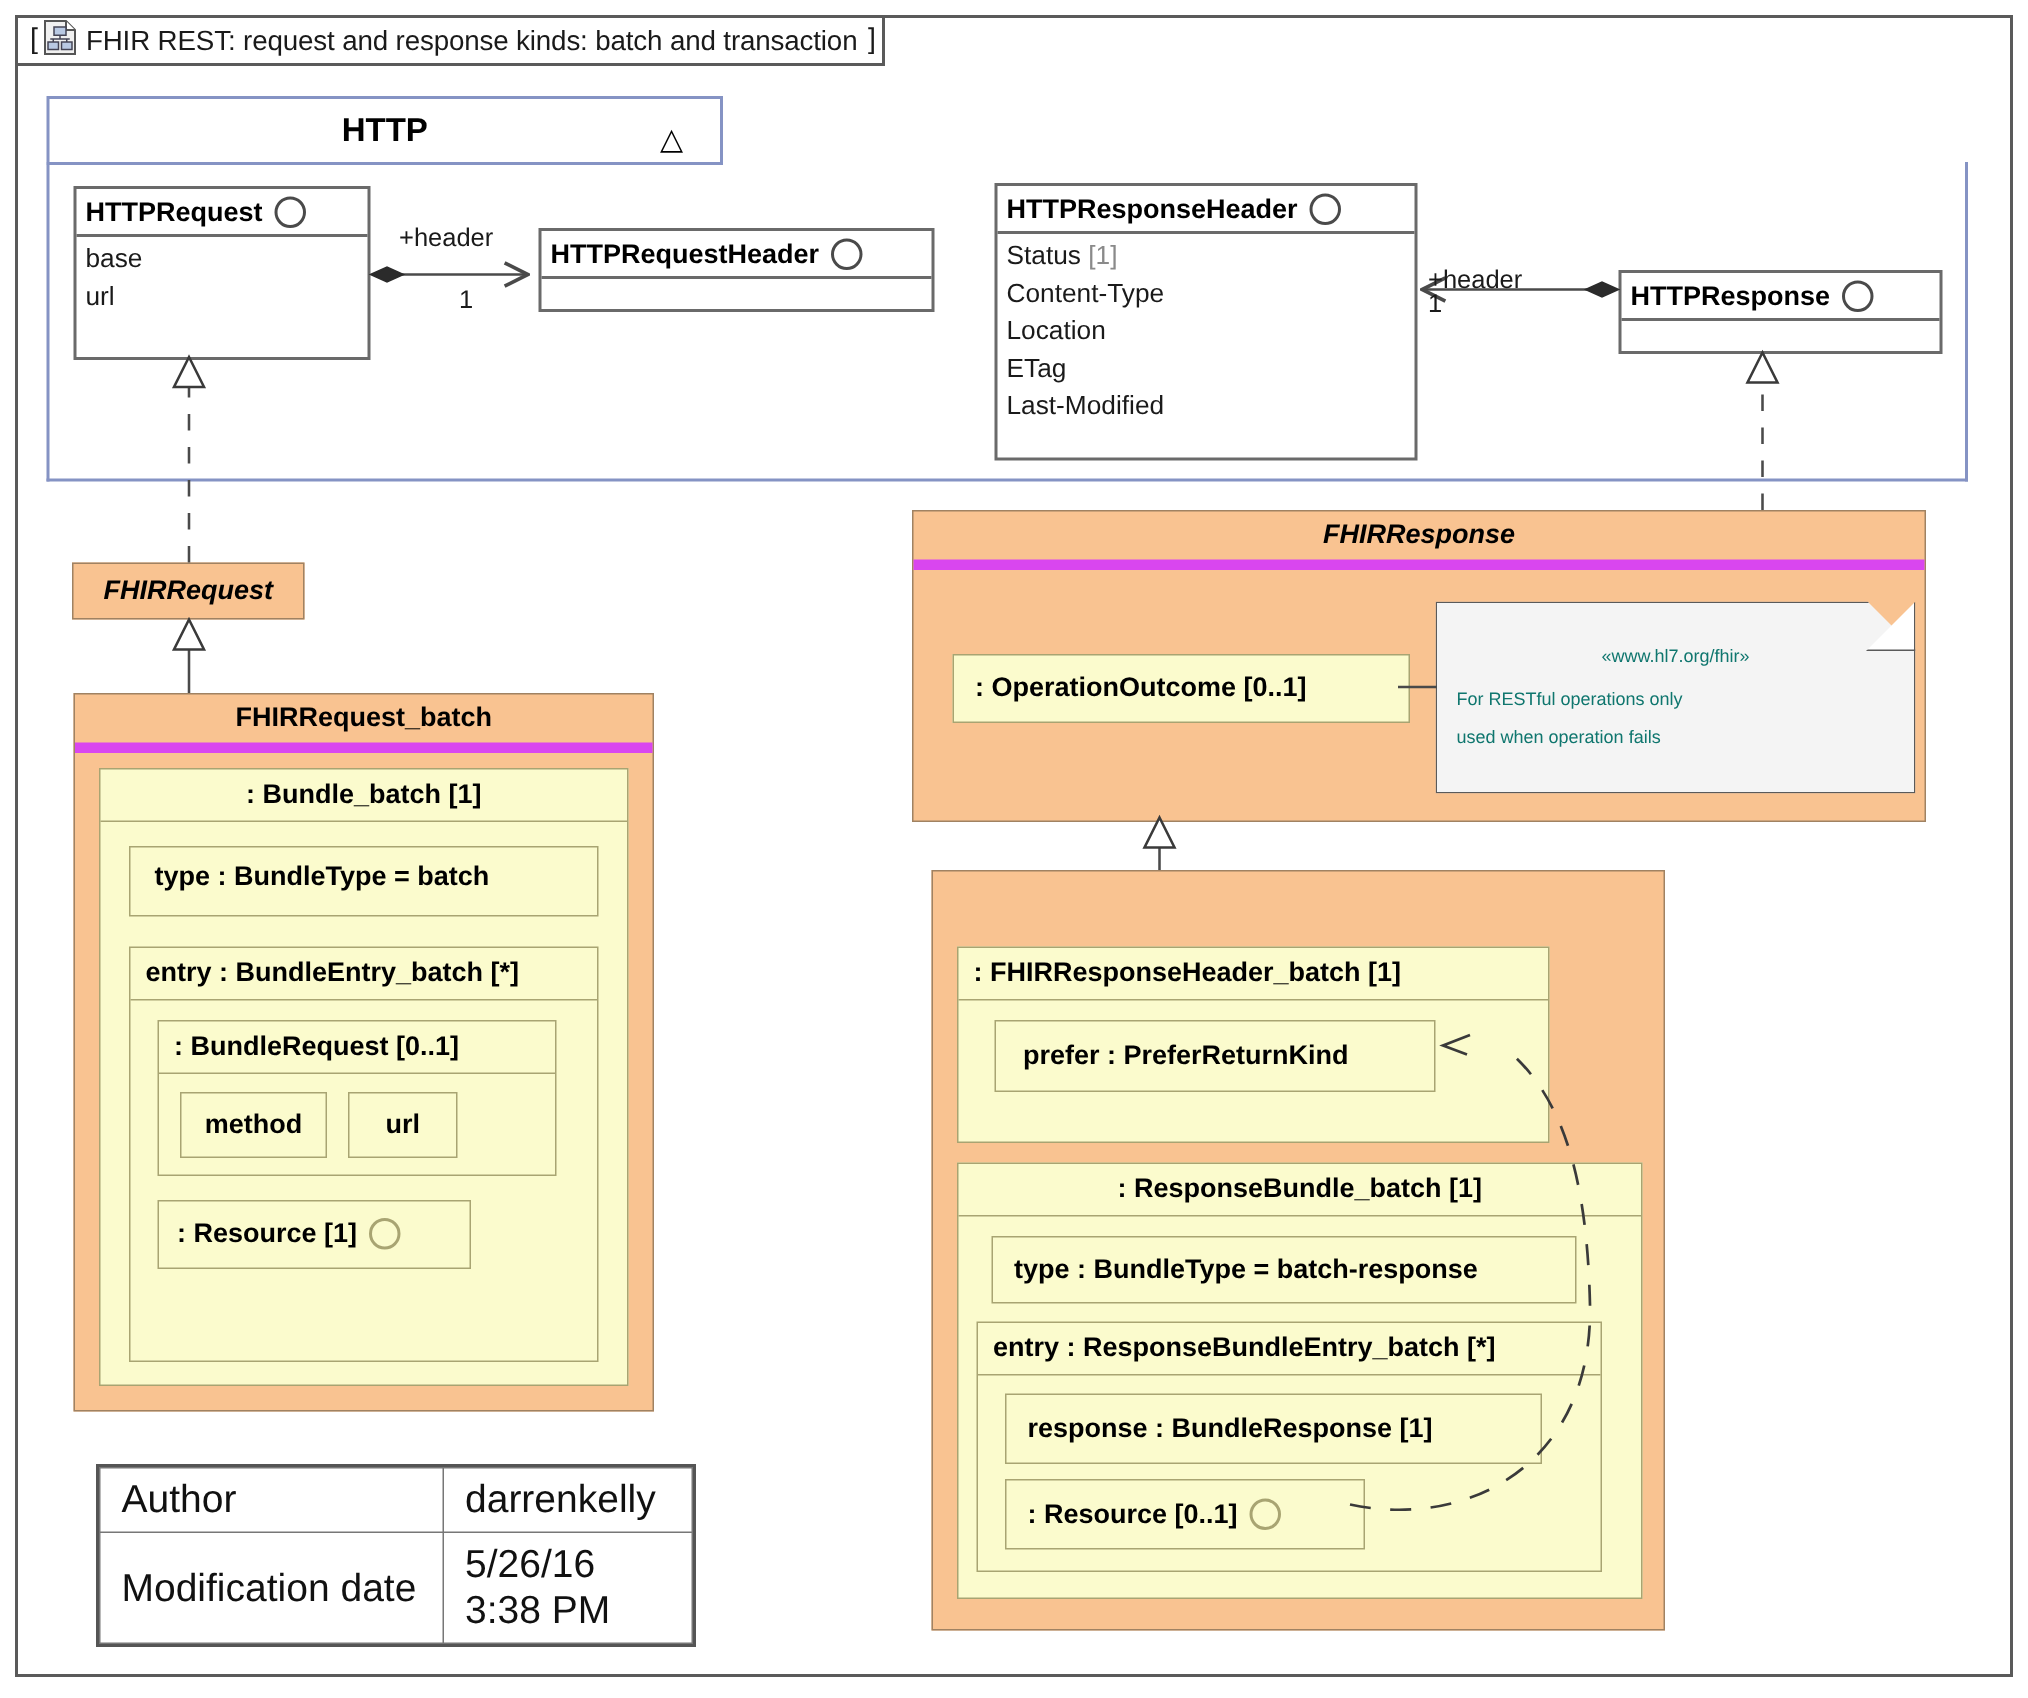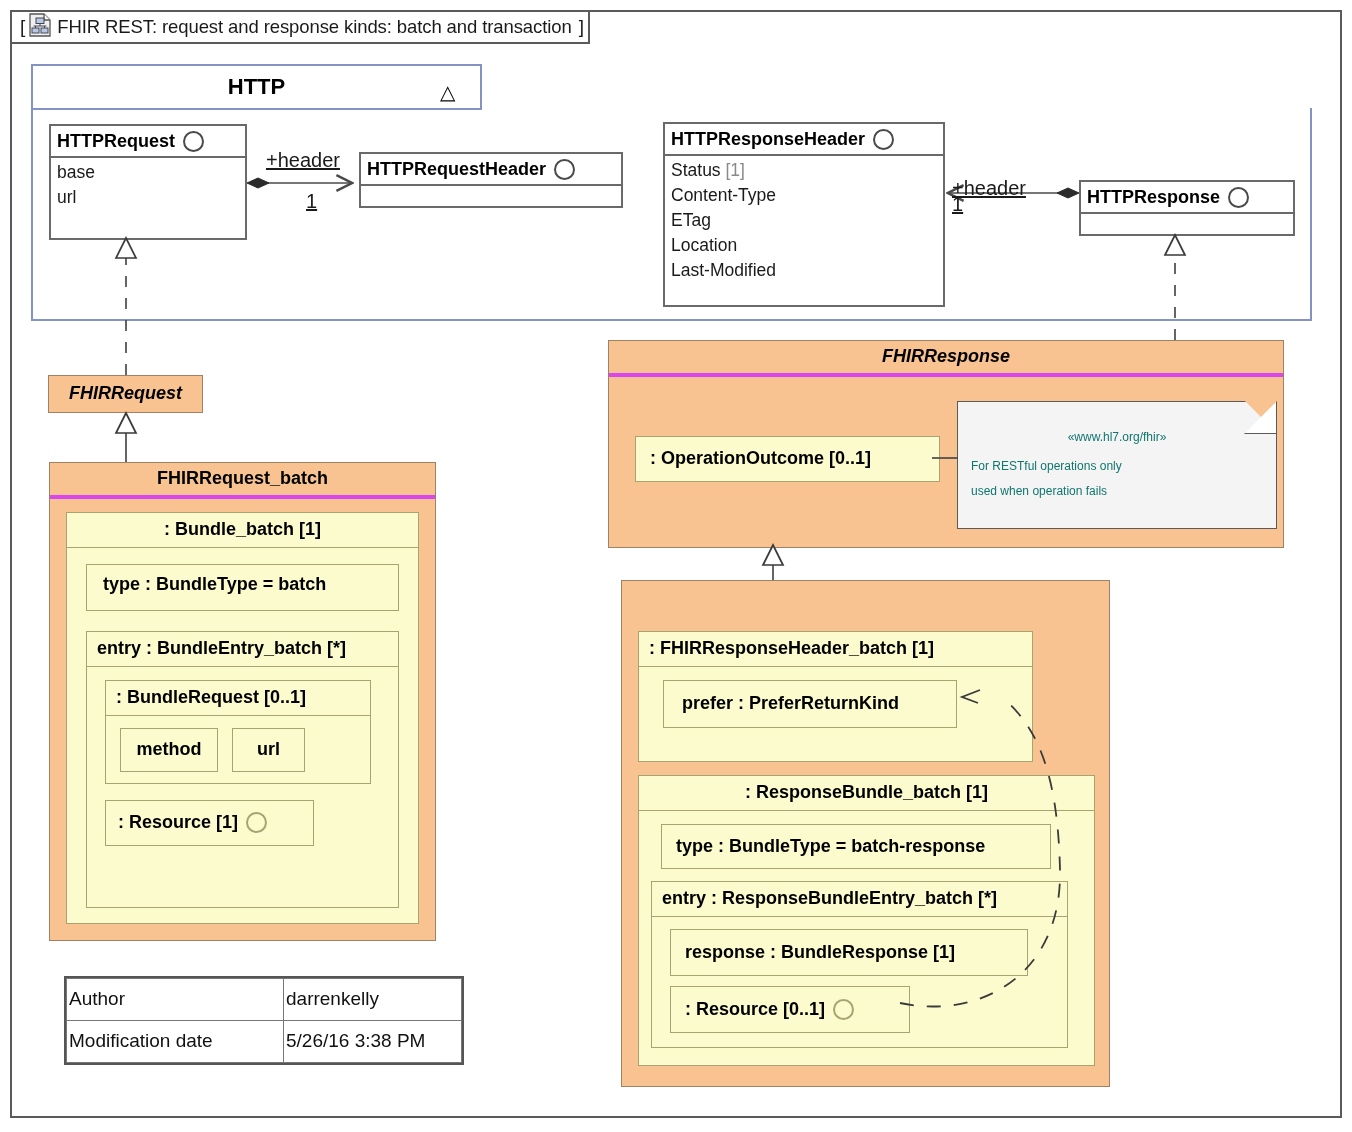--- a/index.html
+++ b/index.html
@@ -112,21 +112,21 @@
   .orange {
     background: #f9c391;
     border: 1px solid #a08262;
     z-index: 4;
   }
   .orange > .title {
     text-align: center;
     font-weight: bold;
     font-size: 18px;
     color: #000;
-    border-bottom: 4px solid #d946ef;
+    border-bottom: 7px solid #d946ef;
     padding: 5px 4px 6px 4px;
   }
   .orange > .title.ital { font-style: italic; }
   .yellow {
     background: #fbfbcd;
     border: 1px solid #a8a472;
   }
   .yellow > .ytitle {
     text-align: center;
     font-weight: bold;
@@ -187,35 +187,34 @@
     left: 64px; top: 976px;
     width: 400px;
     border: 2px solid #555;
     background: #fff;
     z-index: 5;
     border-collapse: collapse;
   }
   #info-table table { border-collapse: collapse; width: 100%; }
   #info-table td {
     border: 1px solid #777;
-    font-size: 19px;
+    font-size: 26px;
     color: #111;
-    padding: 5px 8px 6px 2px;
+    padding: 5px 8px 6px 14px;
     height: 30px;
   }
   #info-table td.k { width: 206px; }
 
   
   .edge-label {
     position: absolute;
-    font-size: 20px;
+    font-size: 17px;
     color: #1a1a1a;
     z-index: 7;
     white-space: nowrap;
-    text-decoration: underline;
   }
 
   svg.overlay {
     position: absolute;
     left: 0; top: 0;
     width: 1352px; height: 1132px;
     pointer-events: none;
     z-index: 6;
   }
 </style>
@@ -273,24 +272,24 @@
     </div>
     <div class="attrs">
       <div>
         <span>Status</span>
         <span class="mult">[1]</span>
       </div>
       <div>
         <span>Content-Type</span>
       </div>
       <div>
+        <span>Location</span>
+      </div>
+      <div>
         <span>ETag</span>
-      </div>
-      <div>
-        <span>Location</span>
       </div>
       <div>
         <span>Last-Modified</span>
       </div>
     </div>
   </div>
 
   <div class="abs cbox" style="left:1079px; top:180px; width:216px; height:56px;">
     <div class="hdr leftal">
       <span>HTTPResponse</span>

